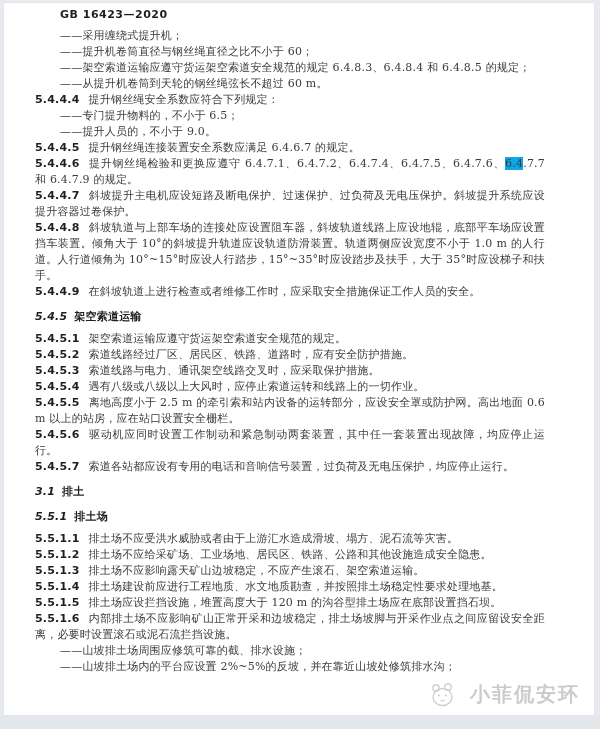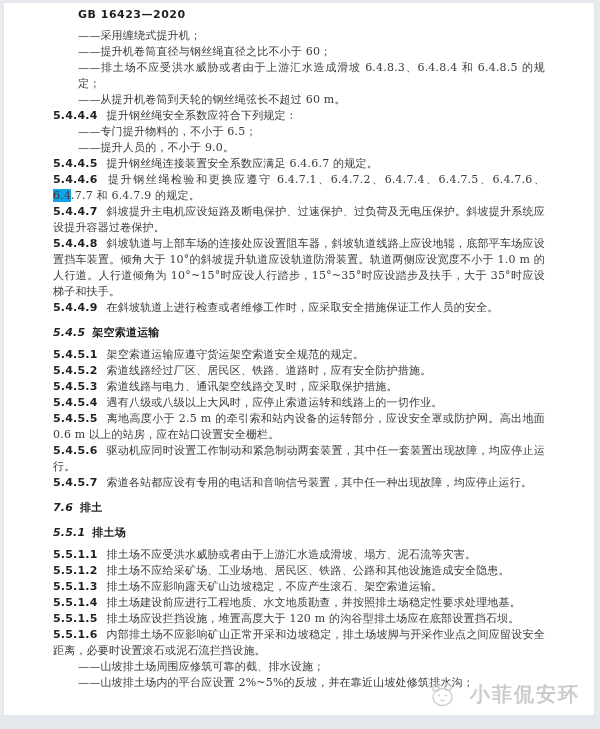--- a/index.html
+++ b/index.html
@@ -10,21 +10,21 @@
     overflow:hidden;position:relative;
   }
   .page{
     position:absolute;left:3px;top:2px;right:5px;bottom:13px;
     background:#ffffff;
     border:1px solid #e2e5ea;
     box-sizing:border-box;
     overflow:hidden;
   }
   .content{
-    padding:3px 49px 0 49px;
+    padding:3px 49px 0 31px;
   }
   .doc-header{
     font-family:"DejaVu Sans","Liberation Sans",sans-serif;
     font-weight:bold;
     font-size:11px;
     color:#1f1f1f;
     margin:2px 0 7px 25px;
     letter-spacing:.5px;
   }
   .para{
@@ -72,39 +72,39 @@
 </style>
 </head>
 <body>
 
 <div class="page">
   <div class="content">
     <div class="doc-header">GB 16423—2020</div>
     <div>
         <p class="para dash"><span>——采用缠绕式提升机；</span></p>
         <p class="para dash"><span>——提升机卷筒直径与钢丝绳直径之比不小于 60；</span></p>
-        <p class="para dash"><span>——排土场不应受洪水威胁或者由于上游汇水造成滑坡 6.4.8.3、6.4.8.4 和 6.4.8.5 的规定；</span></p>
+        <p class="para dash"><span>——架空索道运输应遵守货运架空索道安全规范的规定 6.4.8.3、6.4.8.4 和 6.4.8.5 的规定；</span></p>
         <p class="para dash"><span>——从提升机卷筒到天轮的钢丝绳弦长不超过 60 m。</span></p>
         <p class="para clause"><span class="num">5.4.4.4</span><span>提升钢丝绳安全系数应符合下列规定：</span></p>
         <p class="para dash"><span>——专门提升物料的，不小于 6.5；</span></p>
         <p class="para dash"><span>——提升人员的，不小于 9.0。</span></p>
         <p class="para clause"><span class="num">5.4.4.5</span><span>提升钢丝绳连接装置安全系数应满足 6.4.6.7 的规定。</span></p>
         <p class="para clause"><span class="num">5.4.4.6</span><span>提升钢丝绳检验和更换应遵守 6.4.7.1、6.4.7.2、6.4.7.4、6.4.7.5、6.4.7.6、</span><span class="hl">6.4</span><span>.7.7 和 6.4.7.9 的规定。</span></p>
         <p class="para clause"><span class="num">5.4.4.7</span><span>斜坡提升主电机应设短路及断电保护、过速保护、过负荷及无电压保护。斜坡提升系统应设提升容器过卷保护。</span></p>
         <p class="para clause"><span class="num">5.4.4.8</span><span>斜坡轨道与上部车场的连接处应设置阻车器，斜坡轨道线路上应设地辊，底部平车场应设置挡车装置。倾角大于 10°的斜坡提升轨道应设轨道防滑装置。轨道两侧应设宽度不小于 1.0 m 的人行道。人行道倾角为 10°~15°时应设人行踏步，15°~35°时应设踏步及扶手，大于 35°时应设梯子和扶手。</span></p>
         <p class="para clause"><span class="num">5.4.4.9</span><span>在斜坡轨道上进行检查或者维修工作时，应采取安全措施保证工作人员的安全。</span></p>
         <p class="para heading"><span class="num">5.4.5</span><span>架空索道运输</span></p>
         <p class="para clause"><span class="num">5.4.5.1</span><span>架空索道运输应遵守货运架空索道安全规范的规定。</span></p>
         <p class="para clause"><span class="num">5.4.5.2</span><span>索道线路经过厂区、居民区、铁路、道路时，应有安全防护措施。</span></p>
         <p class="para clause"><span class="num">5.4.5.3</span><span>索道线路与电力、通讯架空线路交叉时，应采取保护措施。</span></p>
         <p class="para clause"><span class="num">5.4.5.4</span><span>遇有八级或八级以上大风时，应停止索道运转和线路上的一切作业。</span></p>
         <p class="para clause"><span class="num">5.4.5.5</span><span>离地高度小于 2.5 m 的牵引索和站内设备的运转部分，应设安全罩或防护网。高出地面 0.6 m 以上的站房，应在站口设置安全栅栏。</span></p>
         <p class="para clause"><span class="num">5.4.5.6</span><span>驱动机应同时设置工作制动和紧急制动两套装置，其中任一套装置出现故障，均应停止运行。</span></p>
-        <p class="para clause"><span class="num">5.4.5.7</span><span>索道各站都应设有专用的电话和音响信号装置，其中任一种出现故障，均应停止运行。</span></p>
-        <p class="para heading"><span class="num">7.6</span><span>排土</span></p>
+        <p class="para clause"><span class="num">5.4.5.7</span><span>索道各站都应设有专用的电话和音响信号装置，过负荷及无电压保护，均应停止运行。</span></p>
+        <p class="para heading"><span class="num">3.1</span><span>排土</span></p>
         <p class="para heading"><span class="num">5.5.1</span><span>排土场</span></p>
         <p class="para clause"><span class="num">5.5.1.1</span><span>排土场不应受洪水威胁或者由于上游汇水造成滑坡、塌方、泥石流等灾害。</span></p>
         <p class="para clause"><span class="num">5.5.1.2</span><span>排土场不应给采矿场、工业场地、居民区、铁路、公路和其他设施造成安全隐患。</span></p>
         <p class="para clause"><span class="num">5.5.1.3</span><span>排土场不应影响露天矿山边坡稳定，不应产生滚石、架空索道运输。</span></p>
         <p class="para clause"><span class="num">5.5.1.4</span><span>排土场建设前应进行工程地质、水文地质勘查，并按照排土场稳定性要求处理地基。</span></p>
         <p class="para clause"><span class="num">5.5.1.5</span><span>排土场应设拦挡设施，堆置高度大于 120 m 的沟谷型排土场应在底部设置挡石坝。</span></p>
         <p class="para clause"><span class="num">5.5.1.6</span><span>内部排土场不应影响矿山正常开采和边坡稳定，排土场坡脚与开采作业点之间应留设安全距离，必要时设置滚石或泥石流拦挡设施。</span></p>
         <p class="para dash"><span>——山坡排土场周围应修筑可靠的截、排水设施；</span></p>
         <p class="para dash"><span>——山坡排土场内的平台应设置 2%~5%的反坡，并在靠近山坡处修筑排水沟；</span></p>
       </div>

